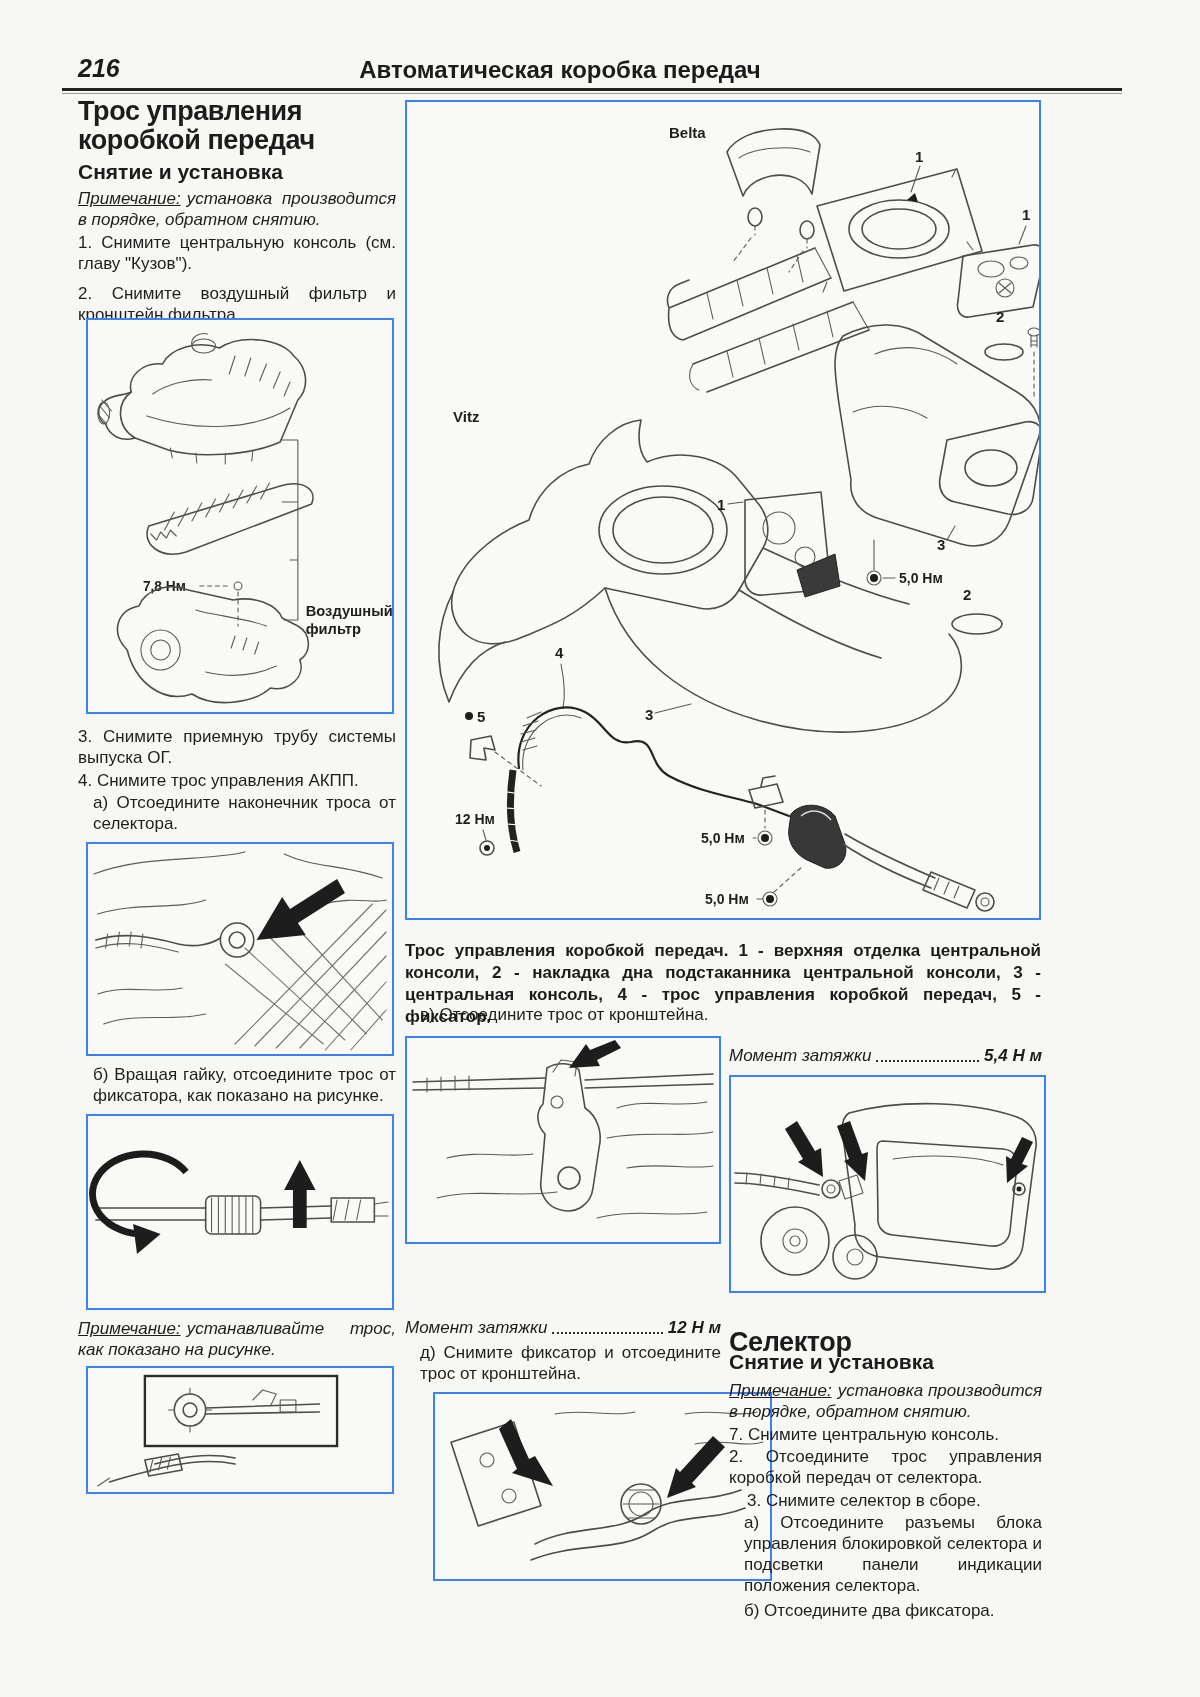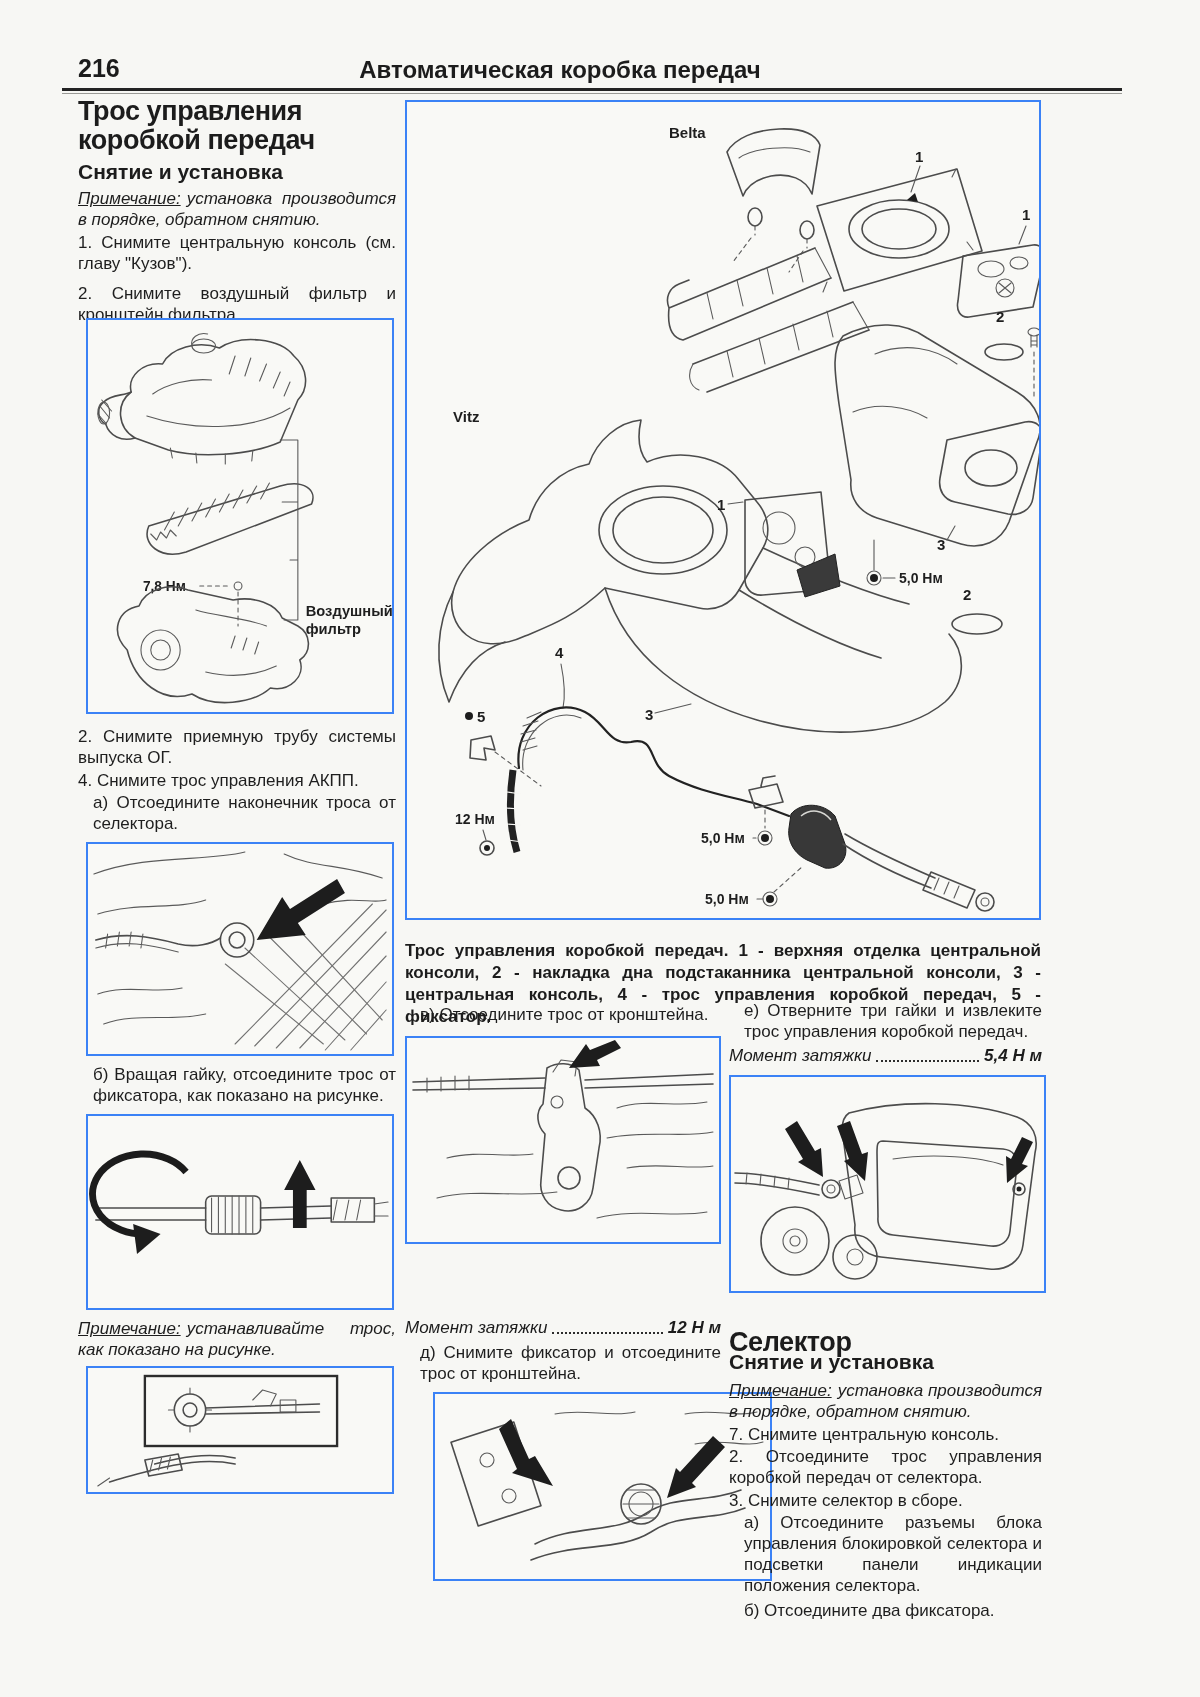--- a/index.html
+++ b/index.html
@@ -28,21 +28,21 @@
   .blk{fill:#1d1d1d;stroke:none;}
   .dsh{stroke-dasharray:4 4;}
   .svgt{font-size:15px;font-weight:bold;fill:#1e1e1e;}
   .svgtt{font-size:14px;font-weight:bold;fill:#1e1e1e;}
 </style>
 </head>
 <body>
 
 <div class="page">
 
-  <div class="abs pgnum" style="left:78px;top:54px;">216</div>
+  <div class="abs pgnum" style="left:78px;top:54px;font-style:italic;">216</div>
   <div class="abs htitle" style="left:160px;top:56px;width:800px;">Автоматическая коробка передач</div>
   <div class="abs rule" style="left:62px;top:88px;width:1060px;"></div>
 
   <div class="abs h1" style="left:78px;top:97px;width:318px;">Трос управления коробкой передач</div>
   <div class="abs h2" style="left:78px;top:160px;width:318px;">Снятие и установка</div>
 
   <div class="abs txt note" style="left:78px;top:188px;width:318px;">
     <span class="lbl">Примечание:</span><span>установка производится в порядке, обратном снятию.</span>
   </div>
   <div class="abs txt" style="left:78px;top:232px;width:318px;">1. Снимите центральную консоль (см. главу "Кузов").</div>
@@ -75,21 +75,21 @@
         <circle class="ln2" cx="74" cy="330" r="10"></circle>
       <path class="ln2" d="M110,290 C130,296 160,298 182,306 M120,352 C146,358 170,356 192,346"></path>
       <path class="ln2" d="M150,316 l-4,12 M162,318 l-4,12 M174,322 l-4,12"></path>
 
       <path class="ln2" d="M196,120 L214,120 L214,300 L200,300 M214,182 L198,182 M214,240 L206,240"></path>
       <text class="svgt" x="222" y="296">Воздушный</text>
       <text class="svgt" x="222" y="314">фильтр</text>
     </svg>
   </div>
 
-  <div class="abs txt" style="left:78px;top:726px;width:318px;">2. Снимите приемную трубу системы выпуска ОГ.</div>
+  <div class="abs txt" style="left:78px;top:726px;width:318px;">3. Снимите приемную трубу системы выпуска ОГ.</div>
   <div class="abs txt" style="left:78px;top:770px;width:318px;">4. Снимите трос управления АКПП.</div>
   <div class="abs txt sub" style="left:78px;top:792px;width:303px;">а) Отсоедините наконечник троса от селектора.</div>
 
   <div class="abs figbox" style="left:86px;top:842px;width:304px;height:210px;">
     <svg width="304" height="208" viewBox="0 0 310 208" preserveAspectRatio="none">
       <path class="ln2" d="M6,30 C60,10 120,18 160,8 M10,70 C50,58 90,66 120,56 M200,10 C230,24 260,20 300,34 M240,60 C270,52 292,60 304,56"></path>
       <g class="ln2" opacity="0.85">
         <path d="M150,200 L290,60 M170,202 L304,66 M192,204 L304,88 M216,204 L304,112 M242,206 L304,138 M268,206 L304,166"></path>
         <path d="M140,120 L240,200 M160,104 L262,196 M182,90 L284,190 M206,76 L300,176"></path>
       </g>
@@ -280,21 +280,20 @@
       <path class="ln" d="M100,150 C140,130 180,140 210,120 C240,100 270,110 306,96 M96,166 C140,148 184,158 216,138 C246,118 276,128 310,114"></path>
       <circle class="ln" cx="206" cy="110" r="20"></circle>
         <circle class="ln2" cx="206" cy="110" r="12"></circle>
       <path class="ln2" d="M192,96 L220,96 M188,110 L224,110 M192,124 L220,124"></path>
       <path class="ln2" d="M250,20 C280,14 300,24 322,18 M260,50 C290,44 310,54 328,48 M120,20 C150,14 176,24 200,18"></path>
       <path class="blk" d="M64,35 L82,75 L77,79 L118,92 L100,62 L94,65 L76,25 Z"></path>
       <path class="blk" d="M278,42 L245,78 L241,74 L232,104 L261,93 L257,89 L290,53 Z"></path>
     </svg>
   </div>
 
-  <div class="abs txt sub" style="left:729px;top:1000px;width:298px;">е) Отверните три гайки и извлеките трос управления коробкой передач.</div>
   <div class="abs trq" style="left:729px;top:1046px;width:313px;">
     <span>Момент затяжки</span>
     <span class="leader"></span>
     <span class="val">5,4 Н м</span>
   </div>
 
   <div class="abs figbox" style="left:729px;top:1075px;width:313px;height:214px;">
     <svg width="309" height="210" viewBox="0 0 309 210" preserveAspectRatio="none">
       <path class="ln" d="M118,36 C170,22 240,24 286,40 C302,46 308,60 304,76 L292,168 C290,184 276,194 258,192 L150,180 C132,178 122,166 124,148 L112,60 C110,48 112,40 118,36 Z"></path>
       <path class="ln" d="M152,64 L272,72 C282,73 287,80 286,88 L279,154 C278,164 270,170 260,169 L162,158 C152,157 146,150 147,140 L146,76 C146,68 146,64 152,64 Z"></path>
@@ -318,17 +317,17 @@
   </div>
 
   <div class="abs h1" style="left:729px;top:1312px;width:313px;margin-top:16px;">Селектор</div>
   <div class="abs h2" style="left:729px;top:1350px;width:313px;">Снятие и установка</div>
 
   <div class="abs txt note" style="left:729px;top:1380px;width:313px;">
     <span class="lbl">Примечание:</span><span>установка производится в порядке, обратном снятию.</span>
   </div>
   <div class="abs txt" style="left:729px;top:1424px;width:313px;">7. Снимите центральную консоль.</div>
   <div class="abs txt" style="left:729px;top:1446px;width:313px;">2. Отсоедините трос управления коробкой передач от селектора.</div>
-  <div class="abs txt" style="left:729px;top:1490px;width:313px;">3. Снимите селектор в сборе.</div>
+  <div class="abs txt" style="left:747px;top:1490px;width:313px;">3. Снимите селектор в сборе.</div>
   <div class="abs txt sub" style="left:729px;top:1512px;width:298px;">а) Отсоедините разъемы блока управления блокировкой селектора и подсветки панели индикации положения селектора.</div>
   <div class="abs txt sub" style="left:729px;top:1600px;width:298px;">б) Отсоедините два фиксатора.</div>
 
 </div>
 
 </body></html>

